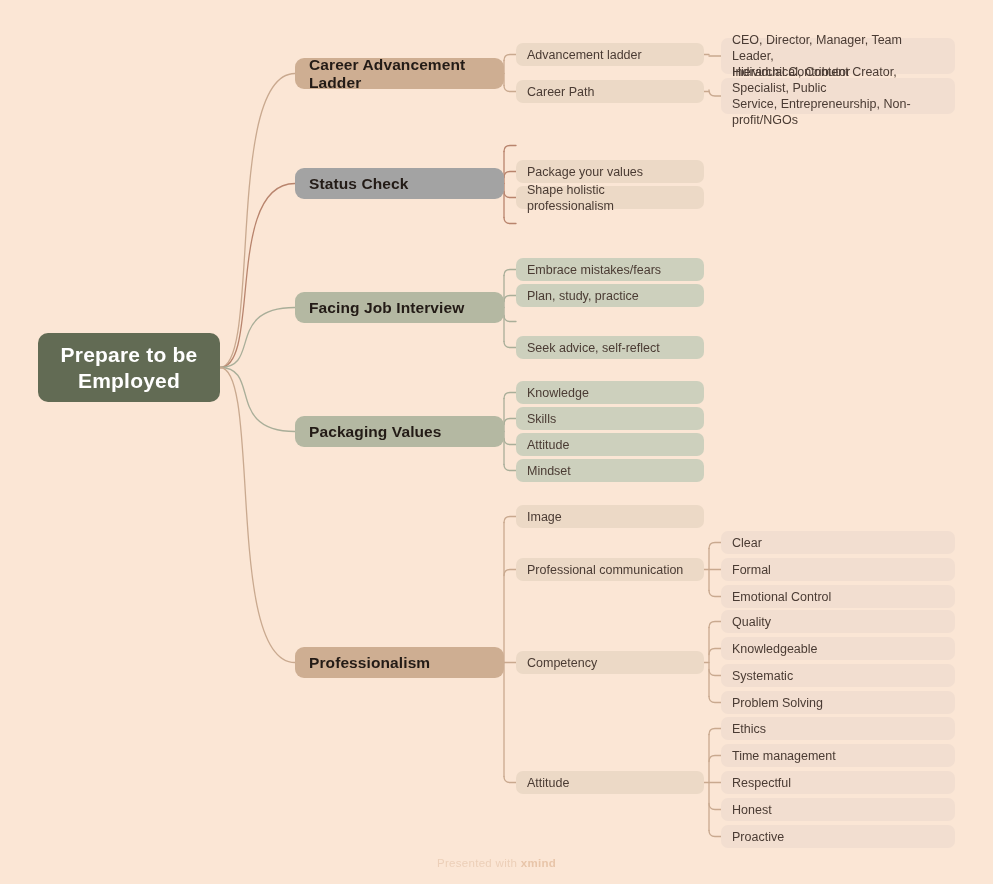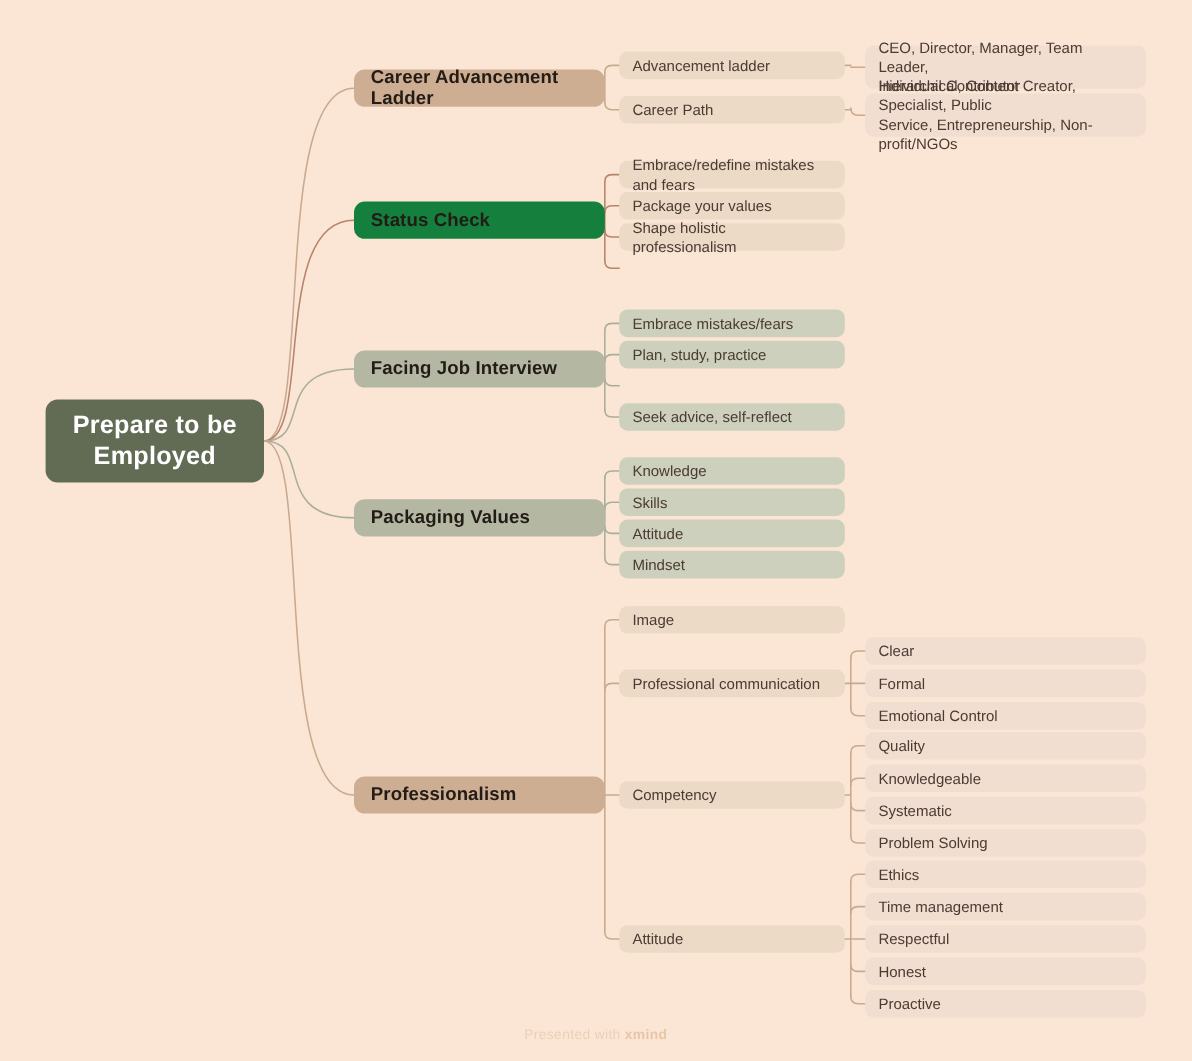--- a/index.html
+++ b/index.html
@@ -39,21 +39,21 @@
   
   .l1{
     font-size:15.5px;
     font-weight:700;
     color:#231b16;
     padding:0 14px;
     border-radius:9px;
     letter-spacing:.1px;
   }
   .l1.tan   {background:#ceae92;}
-  .l1.clay  {background:#15803d;}
+  .l1.clay  {background:#a3a3a3;}
   .l1.sage  {background:#b4b8a2;}
 
   
   .l2,.l3{
     font-size:12.5px;
     color:#4a3b33;
     padding:0 11px;
     border-radius:7px;
     line-height:16px;
   }
@@ -137,21 +137,20 @@
 <div class="node root" style="left: 38px; top: 333px; width: 182px; height: 69px;">Prepare to be
 Employed</div>
     <div class="node l1 tan" style="left: 295px; top: 58px; width: 209px; height: 31px;">Career Advancement Ladder</div>
     <div class="node l2" style="left: 516px; top: 43px; width: 188px; height: 23px; text-align: center;">Advancement ladder</div>
     <div class="node l3 multi" style="left: 721px; top: 38px; width: 234px; height: 36px;">CEO, Director, Manager, Team Leader,
 Individual Contributor</div>
     <div class="node l2" style="left: 516px; top: 80px; width: 188px; height: 23px;">Career Path</div>
     <div class="node l3 multi" style="left: 721px; top: 78px; width: 234px; height: 36px;">Hierarchical, Content Creator, Specialist, Public
 Service, Entrepreneurship, Non-profit/NGOs</div>
     <div class="node l1 clay" style="left: 295px; top: 168px; width: 209px; height: 31px;">Status Check</div>
-    <div class="node l2" style="left: 516px; top: 134px; width: 188px; height: 23px;">Embrace/redefine mistakes and fears</div>
     <div class="node l2" style="left: 516px; top: 160px; width: 188px; height: 23px;">Package your values</div>
     <div class="node l2" style="left: 516px; top: 186px; width: 188px; height: 23px;">Shape holistic professionalism</div>
     <div class="node l1 sage" style="left: 295px; top: 292px; width: 209px; height: 31px;">Facing Job Interview</div>
     <div class="node l2 sagebg" style="left: 516px; top: 258px; width: 188px; height: 23px;">Embrace mistakes/fears</div>
     <div class="node l2 sagebg" style="left: 516px; top: 284px; width: 188px; height: 23px;">Plan, study, practice</div>
     <div class="node l2 sagebg" style="left: 516px; top: 336px; width: 188px; height: 23px;">Seek advice, self-reflect</div>
     <div class="node l1 sage" style="left: 295px; top: 416px; width: 209px; height: 31px;">Packaging Values</div>
     <div class="node l2 sagebg" style="left: 516px; top: 381px; width: 188px; height: 23px;">Knowledge</div>
     <div class="node l2 sagebg" style="left: 516px; top: 407px; width: 188px; height: 23px;">Skills</div>
     <div class="node l2 sagebg" style="left: 516px; top: 433px; width: 188px; height: 23px;">Attitude</div>

